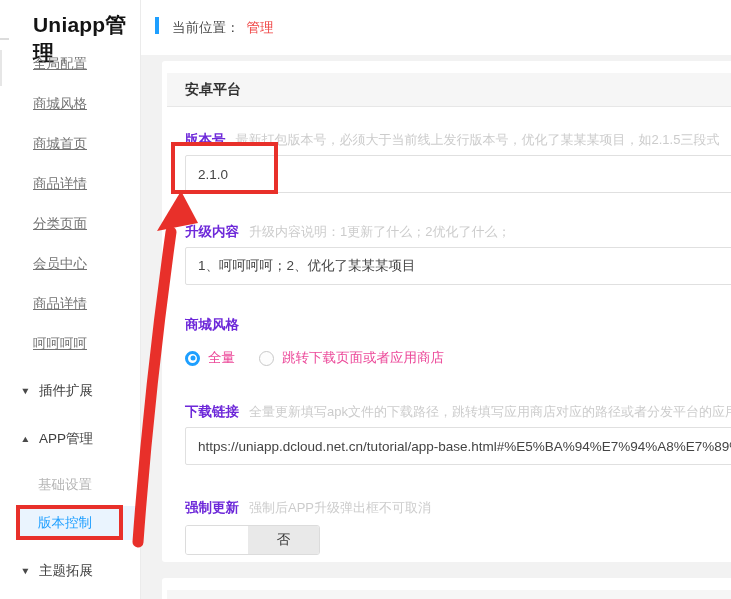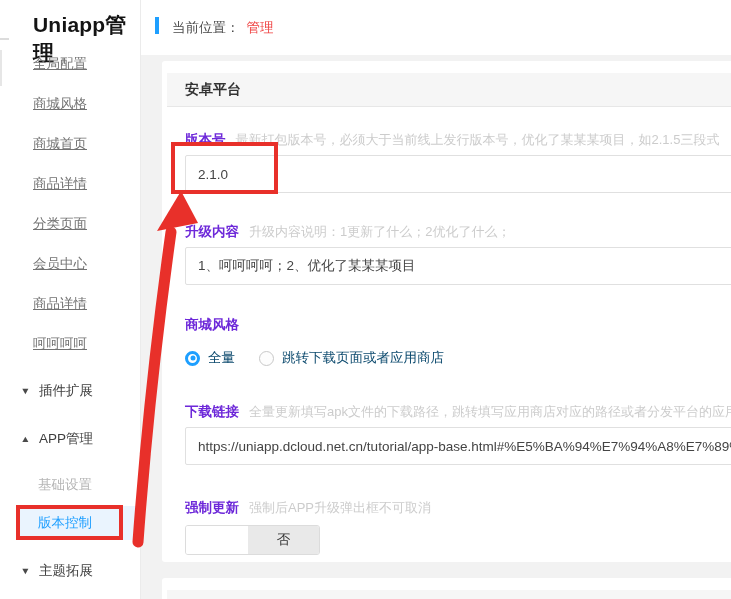--- a/index.html
+++ b/index.html
@@ -44,21 +44,21 @@
   .f-hint { font-size:13px; color:#ccc; margin-left:10px; white-space:nowrap; }
   .mt1 { margin-top:24px; } .mt2 { margin-top:30px; } .mt3 { margin-top:31px; }
   .mt4 { margin-top:36px; } .mt5 { margin-top:34px; }
 
   .text-input { display:block; margin-top:6px; width:640px; height:36px; border:1px solid #e0e0e0; border-radius:2px; padding:0 12px; font-size:13.5px; color:#444; background:#fff; outline:none; font-family:inherit; }
 
   .radio-row { display:flex; align-items:center; margin-top:15px; height:18px; }
   .radio-on { width:9px; height:9px; border-radius:50%; border:3px solid #1e9fff; background:#fff; position:relative; margin-right:8px; cursor:pointer; }
   .radio-on::after { content:""; position:absolute; left:50%; top:50%; transform:translate(-50%,-50%); width:5px; height:5px; border-radius:50%; background:#1e9fff; }
   .radio-off { width:13px; height:13px; border-radius:50%; border:1px solid #c8c8c8; background:#fdfdfd; margin-right:8px; cursor:pointer; }
-  .radio-label { font-size:13.5px; color:#0c4a6e; margin-right:24px; cursor:pointer;text-align:right; }
+  .radio-label { font-size:13.5px; color:#ec4899; margin-right:24px; cursor:pointer;text-align:right; }
 
   .switch { display:flex; margin-top:8px; width:133px; height:28px; border:1px solid #dcdcdc; border-radius:3px; overflow:hidden; cursor:pointer; }
   .switch-left { width:62px; background:#fff; }
   .switch-right { flex:1; background:#e9e9e9; text-align:center; line-height:28px; font-size:13.5px; color:#333; }
 
   
   .anno { position:absolute; border:4px solid #e8302a; z-index:50; pointer-events:none; }
   .anno-rect1 { left:171px; top:142px; width:99px; height:44px; }
   .anno-rect2 { left:16px; top:505px; width:99px; height:27px; }
   .anno-arrow { position:absolute; left:0; top:0; width:731px; height:599px; z-index:49; pointer-events:none; }

